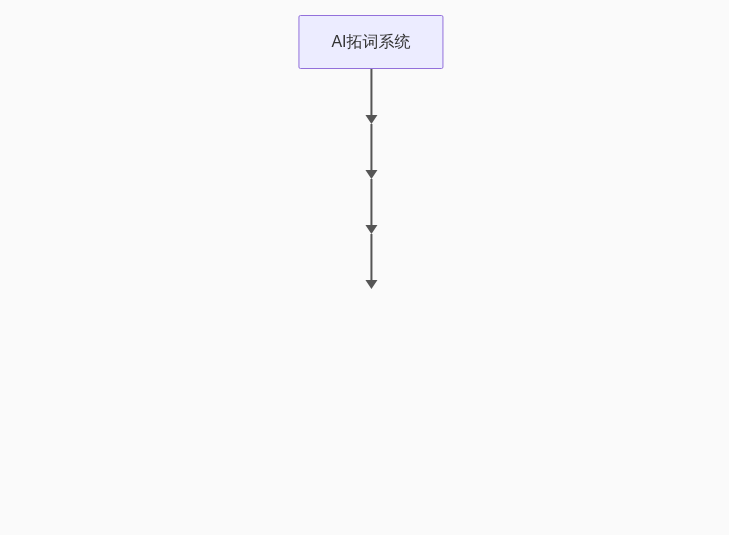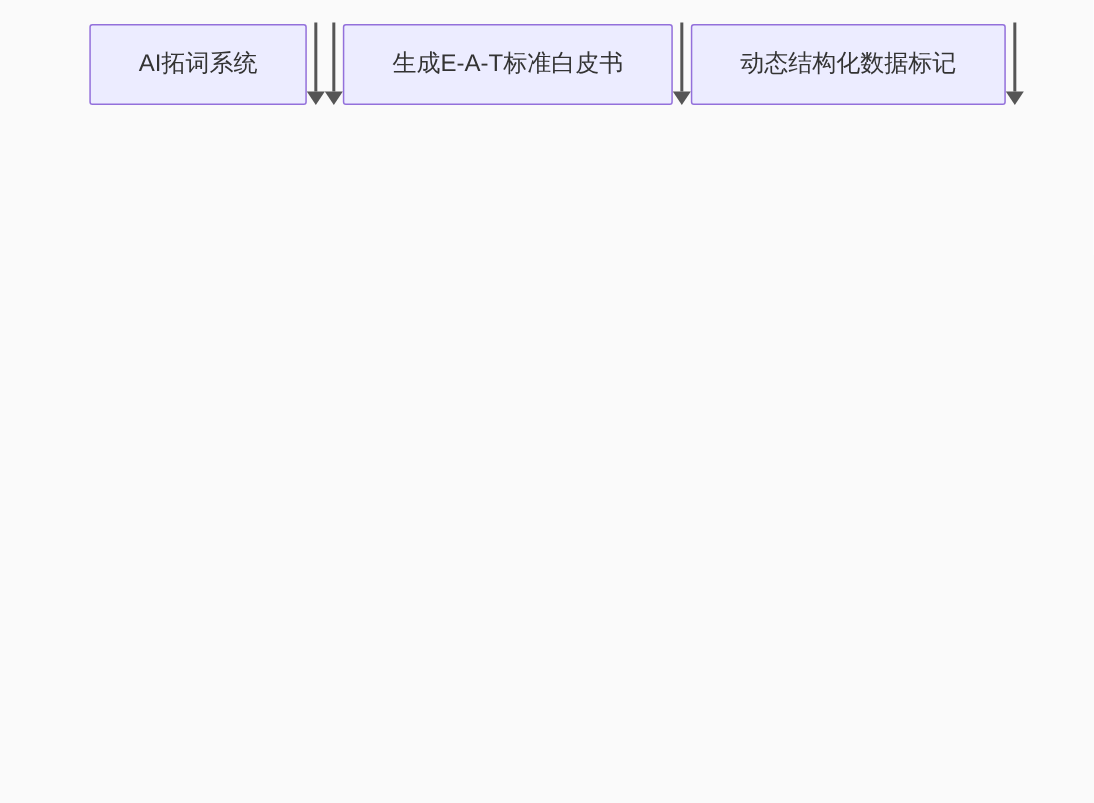--- a/index.html
+++ b/index.html
@@ -13,21 +13,21 @@
     background: var(--bg, #fafafa);
     overflow: hidden;
     font-family: "Liberation Sans", "DejaVu Sans", sans-serif;
   }
   .flow {
     position: absolute;
     top: 15px;
     left: 371px;
     transform: translateX(-50%);
     display: flex;
-    flex-direction: row;
+    flex-direction: column;
     align-items: center;
   }
   .node {
     box-sizing: border-box;
     height: 54px;
     padding: 0 32px;
     display: flex;
     align-items: center;
     justify-content: center;
     background: var(--node-fill, #ececff);
@@ -73,32 +73,26 @@
       <div class="line"></div>
       <div class="head"></div>
     </div>
 
 
     <div class="edge">
       <div class="line"></div>
       <div class="head"></div>
     </div>
 
-    <div class="node">
-      <span>生成E-A-T标准白皮书</span>
-    </div>
 
     <div class="edge">
       <div class="line"></div>
       <div class="head"></div>
     </div>
 
-    <div class="node">
-      <span>动态结构化数据标记</span>
-    </div>
 
     <div class="edge">
       <div class="line"></div>
       <div class="head"></div>
     </div>
 
 
   </div>
 </div>
 

